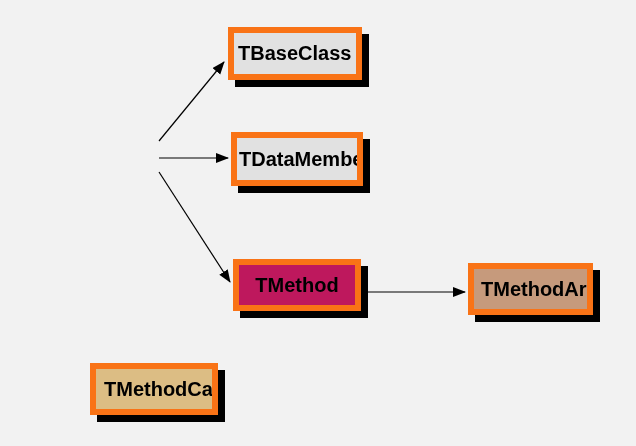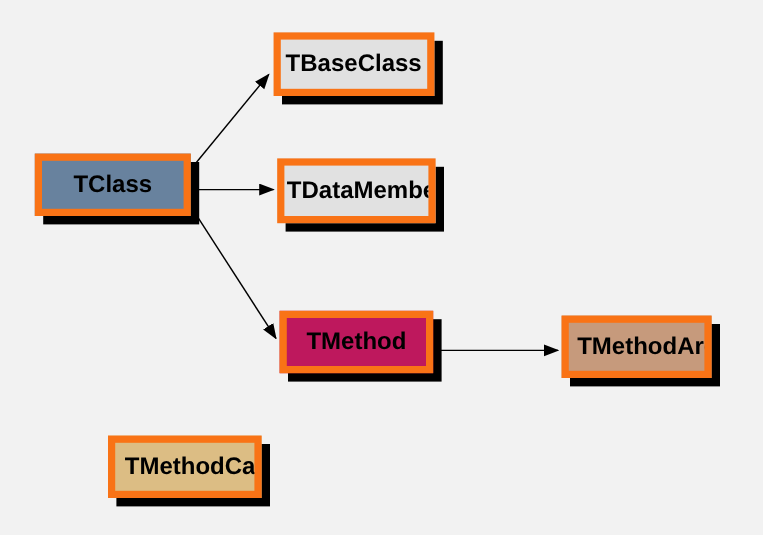--- a/index.html
+++ b/index.html
@@ -47,23 +47,20 @@
       <marker id="arrow" markerWidth="13" markerHeight="11" refX="12" refY="5" orient="auto" markerUnits="userSpaceOnUse">
         <path d="M0,0 L13,5 L0,10 z" fill="#000"></path>
       </marker>
     </defs>
     <line x1="159" y1="141" x2="224" y2="62" marker-end="url(#arrow)"></line>
     <line x1="159" y1="158" x2="228" y2="158" marker-end="url(#arrow)"></line>
     <line x1="159" y1="172" x2="230" y2="282" marker-end="url(#arrow)"></line>
     <line x1="361" y1="292" x2="465" y2="292" marker-end="url(#arrow)"></line>
   </svg>
 
-  <div class="node n-tclass">
-    <span>TClass</span>
-  </div>
 
   <div class="node n-tbaseclass">
     <span>TBaseClass</span>
   </div>
 
   <div class="node n-tdatamember">
     <span>TDataMember</span>
   </div>
 
   <div class="node n-tmethod">

